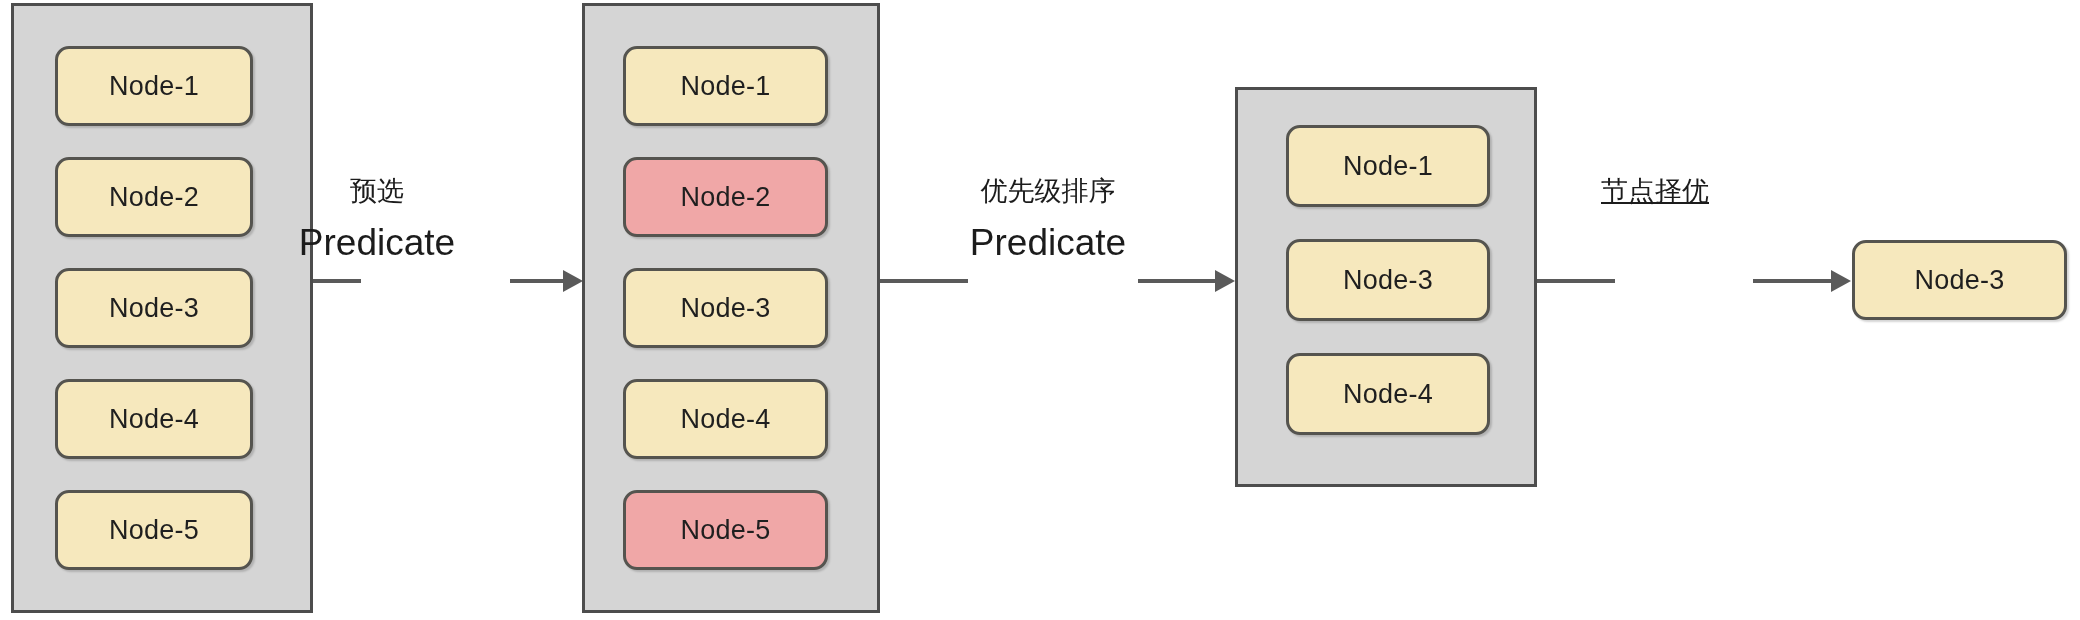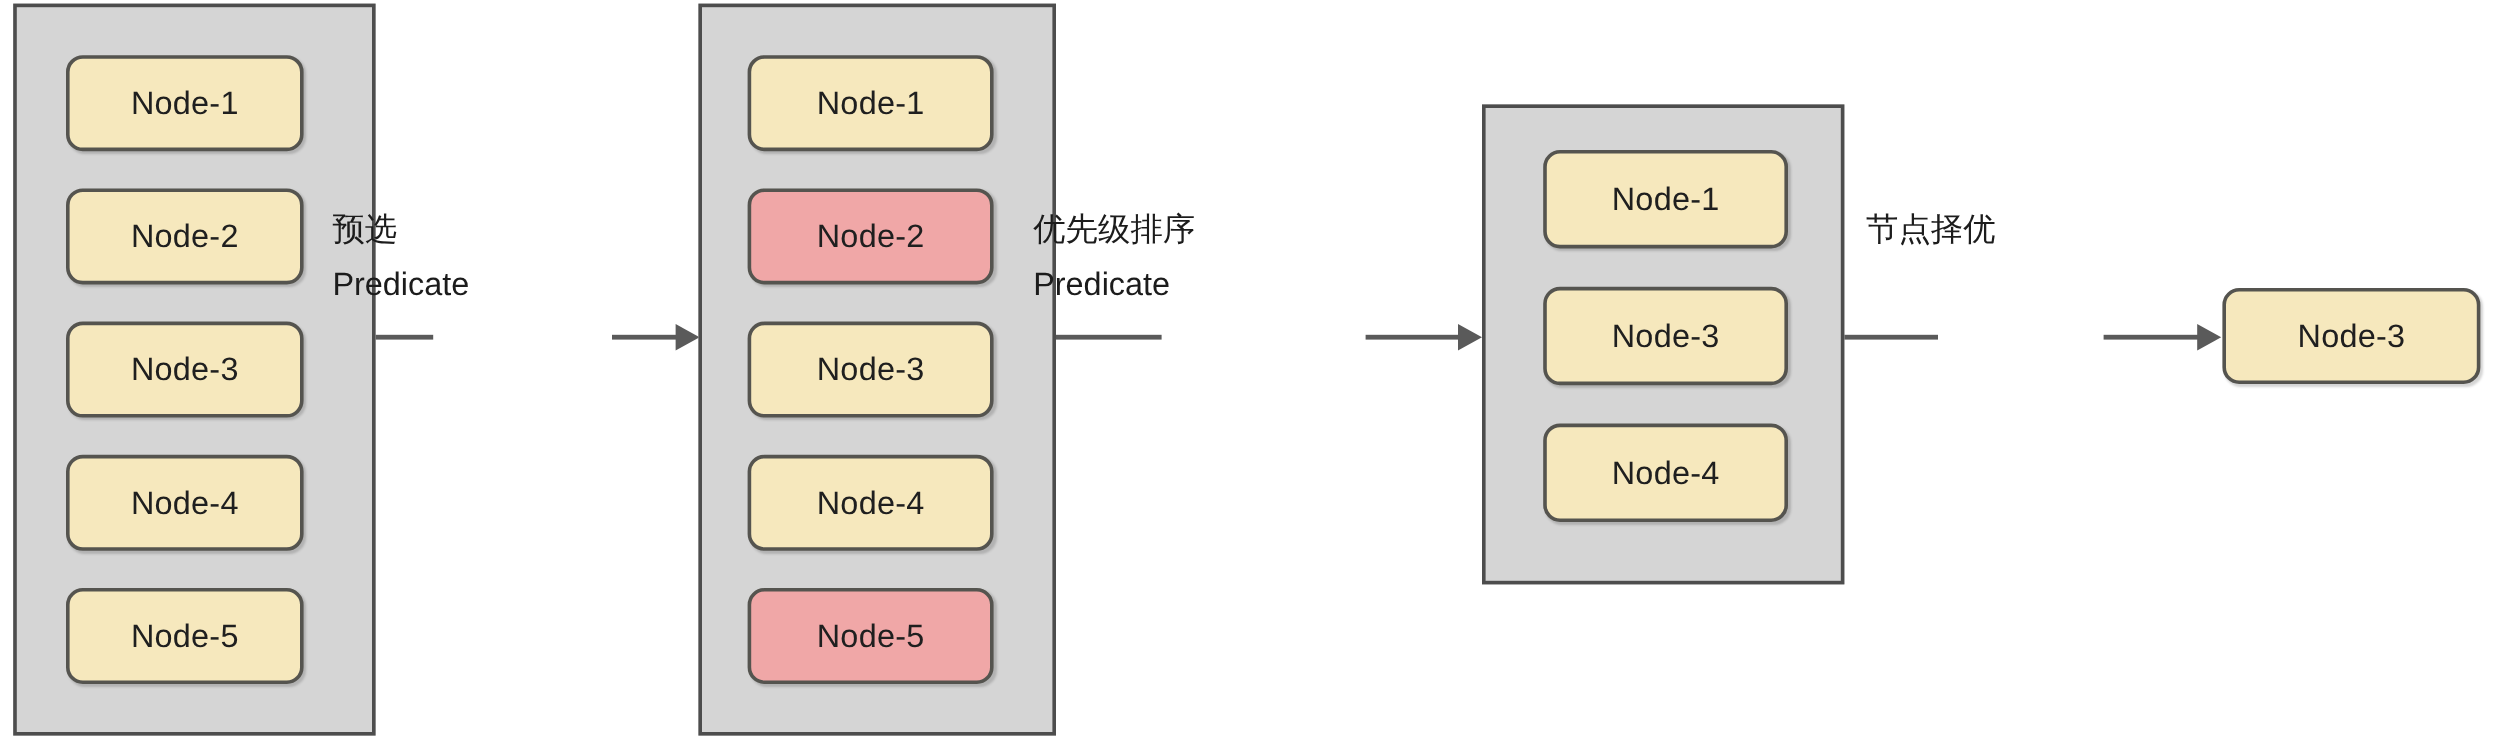--- a/index.html
+++ b/index.html
@@ -59,33 +59,33 @@
     width: 0;
     height: 0;
     border-top: 11px solid transparent;
     border-bottom: 11px solid transparent;
     border-left: 20px solid #5a5a5a;
   }
 
   
   .stage-label {
     position: absolute;
-    text-align: left;
+    text-align: center;
     color: #1c1c1c;
     line-height: 1.0;
     white-space: nowrap;
   }
   .stage-label .cn {
     display: block;
     font-size: 27px;
     margin-bottom: 19px;
   }
   .stage-label .en {
     display: block;
-    font-size: 27px;
+    font-size: 37px;
   }
 </style>
 </head>
 <body>
 
 <div id="canvas">
 
   <div class="group-box" style="left:11px; top:3px; width:302px; height:610px;"></div>
 
   <div class="node pass" style="left:55px; top:46px; width:198px; height:80px;">
@@ -124,41 +124,41 @@
     <span>Node-3</span>
   </div>
   <div class="node pass" style="left:623px; top:379px; width:205px; height:80px;">
     <span>Node-4</span>
   </div>
   <div class="node fail" style="left:623px; top:490px; width:205px; height:80px;">
     <span>Node-5</span>
   </div>
 
   <div class="seg" style="left:880px; top:279px; width:88px;"></div>
-  <div class="stage-label" style="left:861px; top:178px; width:260px;">
+  <div class="stage-label" style="left:918px; top:178px; width:260px;">
     <span class="cn">优先级排序</span>
     <span class="en">Predicate</span>
   </div>
   <div class="arrow-line" style="left:1138px; top:279px; width:78px;"></div>
   <div class="arrow-head" style="left:1215px; top:270px;"></div>
 
   <div class="group-box" style="left:1235px; top:87px; width:302px; height:400px;"></div>
 
   <div class="node pass" style="left:1286px; top:125px; width:204px; height:82px;">
     <span>Node-1</span>
   </div>
   <div class="node pass" style="left:1286px; top:239px; width:204px; height:82px;">
     <span>Node-3</span>
   </div>
   <div class="node pass" style="left:1286px; top:353px; width:204px; height:82px;">
     <span>Node-4</span>
   </div>
 
   <div class="seg" style="left:1537px; top:279px; width:78px;"></div>
-  <div class="stage-label" style="left:1555px; top:178px; width:200px;">
+  <div class="stage-label" style="left:1555px; top:178px; width:200px;text-decoration:underline;">
     <span class="cn">节点择优</span>
   </div>
   <div class="arrow-line" style="left:1753px; top:279px; width:80px;"></div>
   <div class="arrow-head" style="left:1831px; top:270px;"></div>
 
   <div class="node pass" style="left:1852px; top:240px; width:215px; height:80px;">
     <span>Node-3</span>
   </div>
 
 </div>

